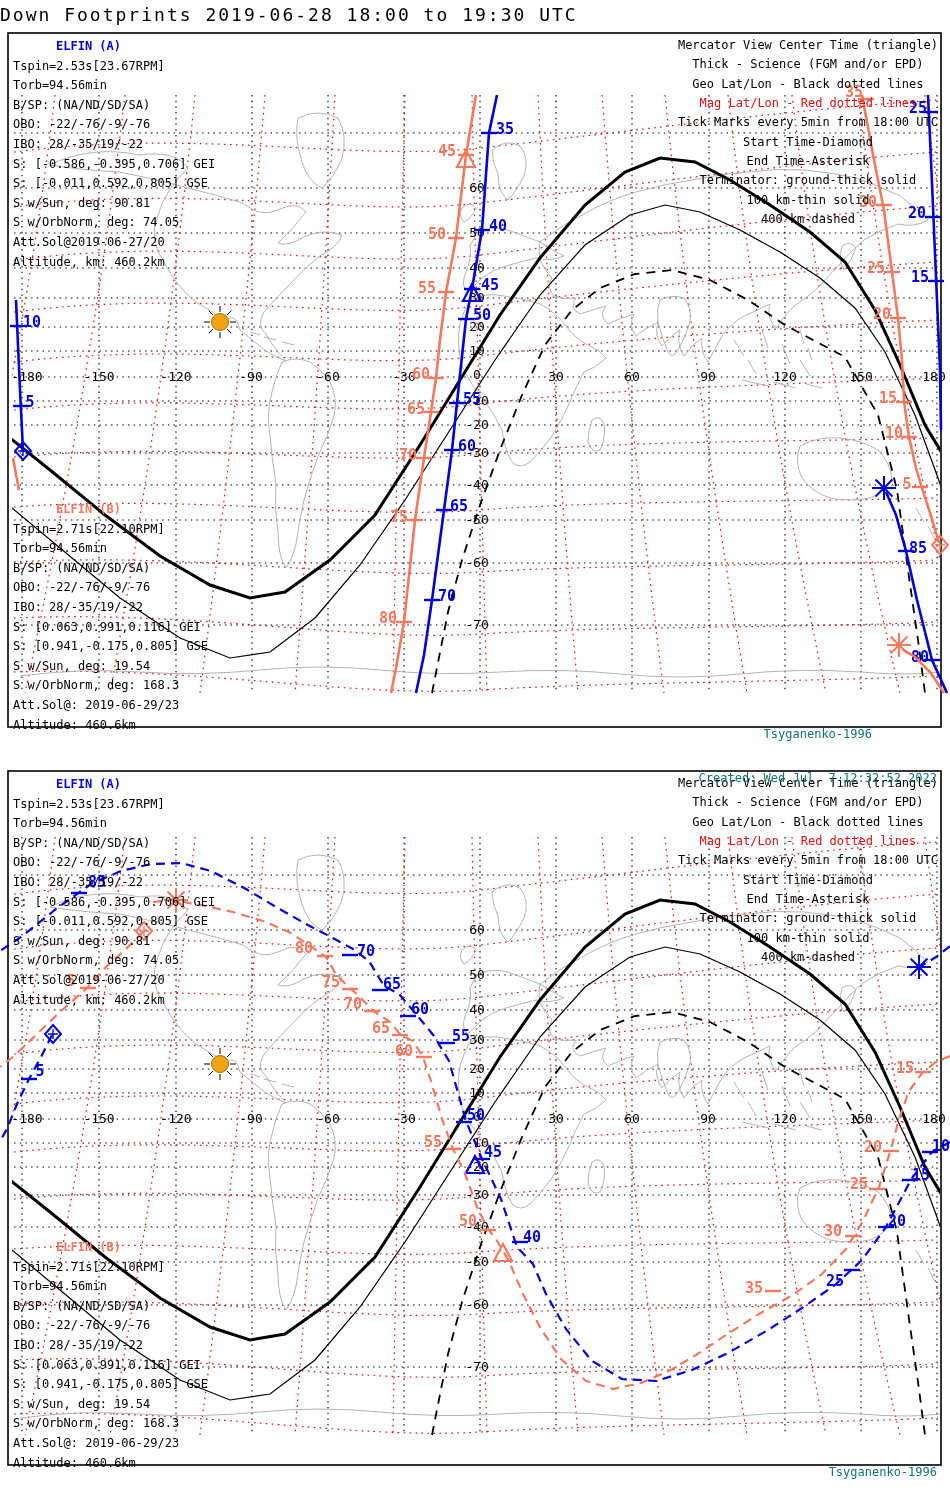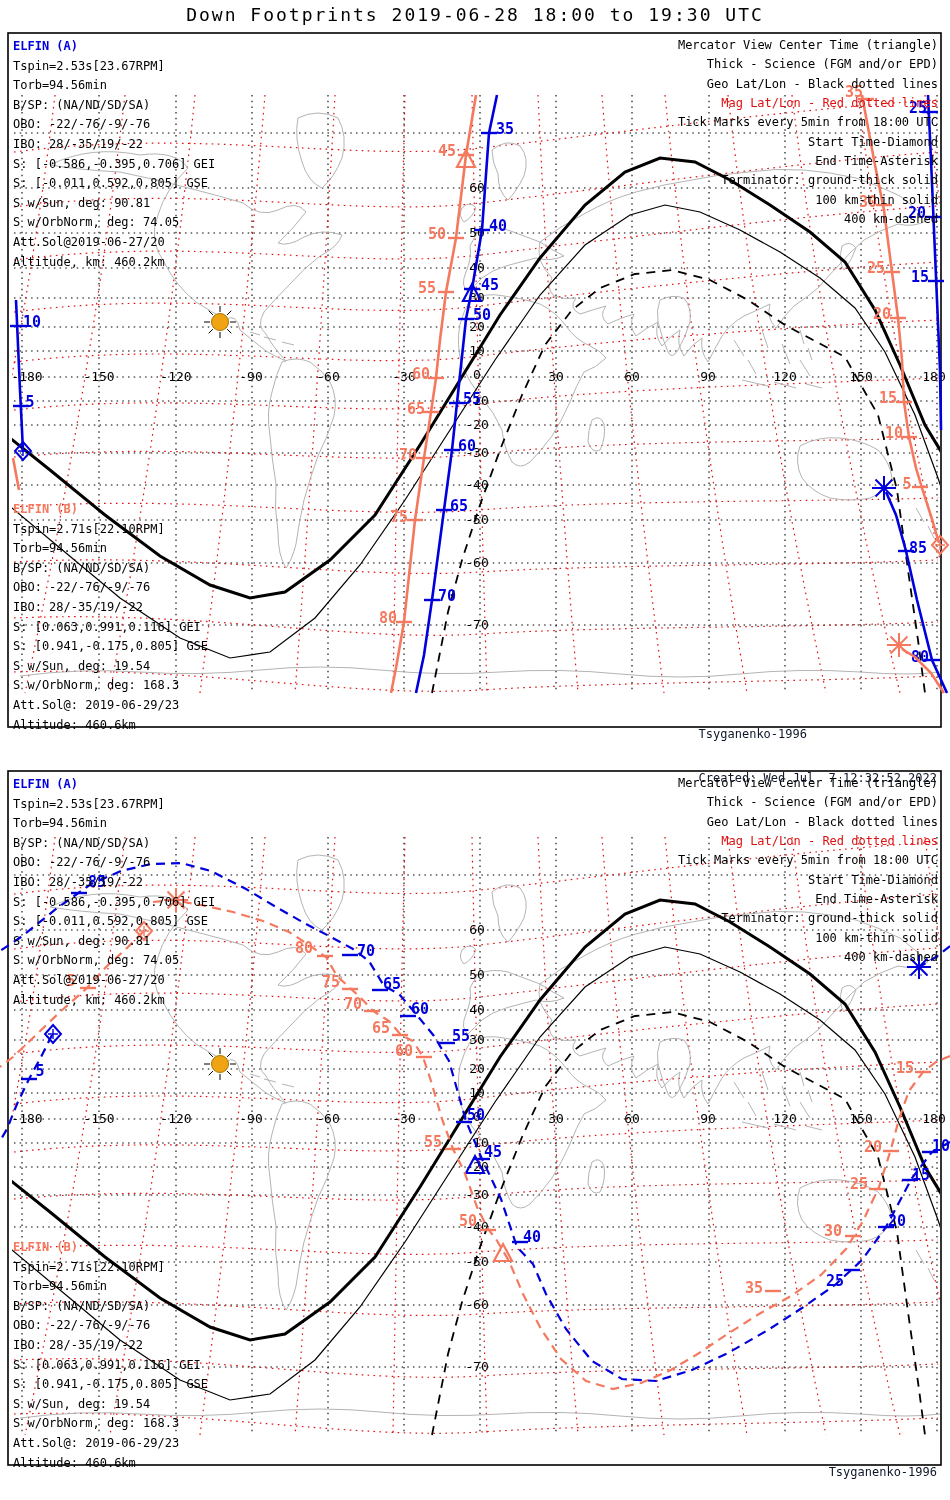--- a/index.html
+++ b/index.html
@@ -1,27 +1,27 @@
 <!DOCTYPE html>
 <html><head>
 <meta charset="utf-8">
 <style>
   html,body{margin:0;padding:0;background:#fff;}
   .stage{position:relative;width:950px;height:1500px;background:#fff;overflow:hidden;
          font-family:"DejaVu Sans Mono",monospace;}
   svg{position:absolute;left:0;top:0;}
   svg text{font-family:"DejaVu Sans Mono",monospace;}
-  .title{position:absolute;left:0;width:950px;text-align:center;font-size:18px;
+  .title{position:absolute;left:0;width:950px;text-align:left;font-size:18px;
          letter-spacing:2px;color:#000;white-space:pre;}
   .info{position:absolute;font-size:12px;line-height:19.6px;color:#000;white-space:pre;}
-  .info .hdr{font-weight:bold;}
+  .info .hdr{font-weight:bold;margin-left:43px;}
   .legend{position:absolute;right:12px;font-size:12px;line-height:19.35px;color:#000;
-          text-align:right;white-space:pre;}
-  .credit{position:absolute;right:13px;font-size:12px;line-height:14.8px;color:#0f172a;
-          text-align:left;white-space:pre;}
+          text-align:center;white-space:pre;}
+  .credit{position:absolute;right:13px;font-size:12px;line-height:14.8px;color:#0f766e;
+          text-align:center;white-space:pre;}
   .coast{fill:none;stroke:#b4b4b4;stroke-width:1;}
   .geo{stroke:#000;stroke-width:1.1;stroke-dasharray:1.5,4.2;fill:none;}
   .mag{stroke:#e01010;stroke-width:1.2;stroke-dasharray:1.6,4.4;fill:none;}
   .term-thick{stroke:#000;stroke-width:3;fill:none;}
   .term-thin{stroke:#000;stroke-width:1.2;fill:none;}
   .term-dash{stroke:#000;stroke-width:1.8;stroke-dasharray:9,7;fill:none;}
   .pborder{fill:none;stroke:#000;stroke-width:1.6;}
   .geo-label{font-size:13px;fill:#000;}
   .tick-label{font-size:15px;font-weight:bold;}
 </style>

